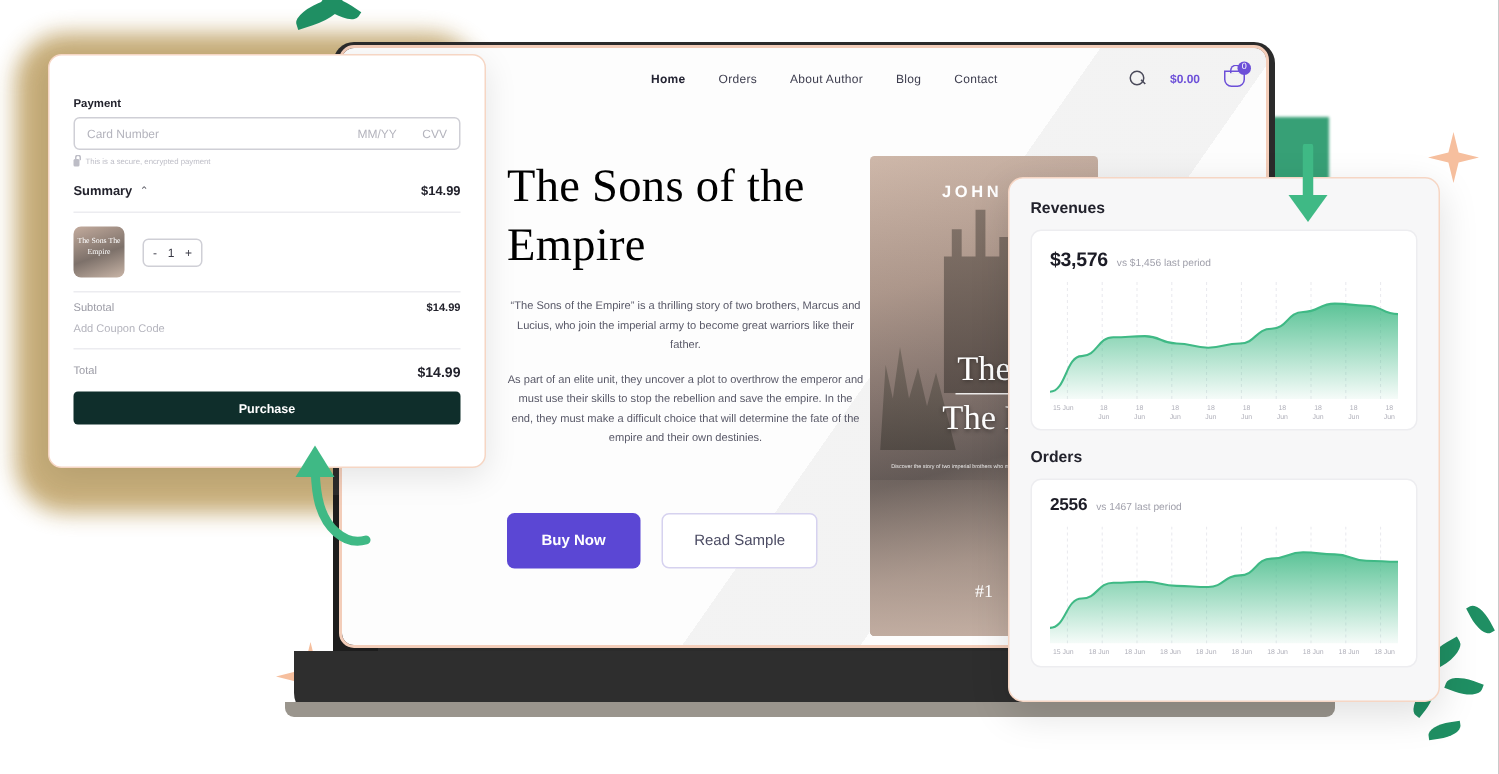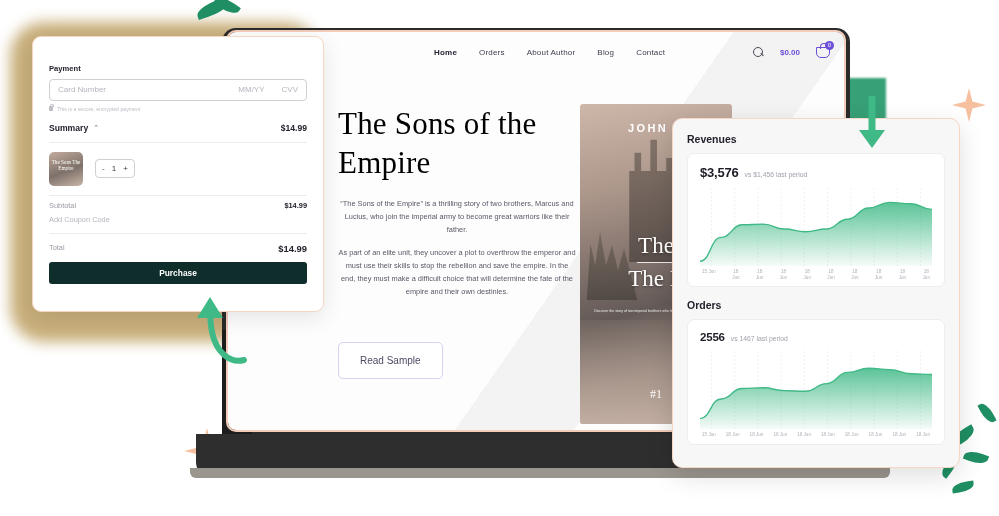--- a/index.html
+++ b/index.html
@@ -288,20 +288,21 @@
       </div>
     </div>
 
     <div class="hero">
       <h1>The Sons of the Empire</h1>
       <p>“The Sons of the Empire” is a thrilling story of two brothers, Marcus and Lucius, who join the imperial army to become great warriors like their father.</p>
       <p>As part of an elite unit, they uncover a plot to overthrow the emperor and must use their skills to stop the rebellion and save the empire. In the end, they must make a difficult choice that will determine the fate of the empire and their own destinies.</p>
     </div>
 
     <div class="cta-row">
+      <button class="btn-buy">Buy Now</button>
       <button class="btn-sample">Read Sample</button>
     </div>
 
     <div class="cover">
       <div class="cover-castle"></div>
       <div class="cover-trees"></div>
       <div class="cover-water"></div>
       <div class="cover-author">JOHN D</div>
       <div class="cover-title">
         <div>The</div>

